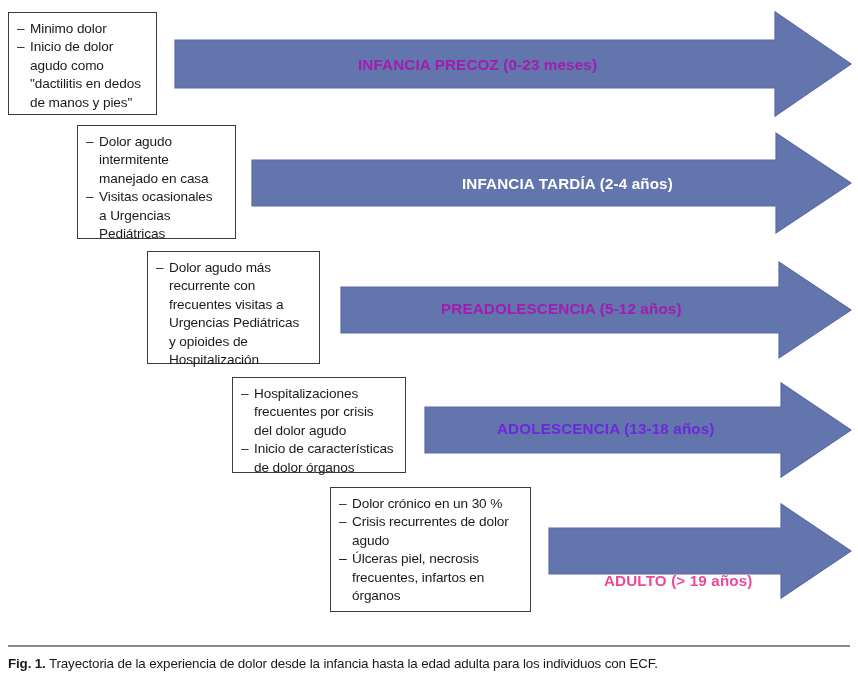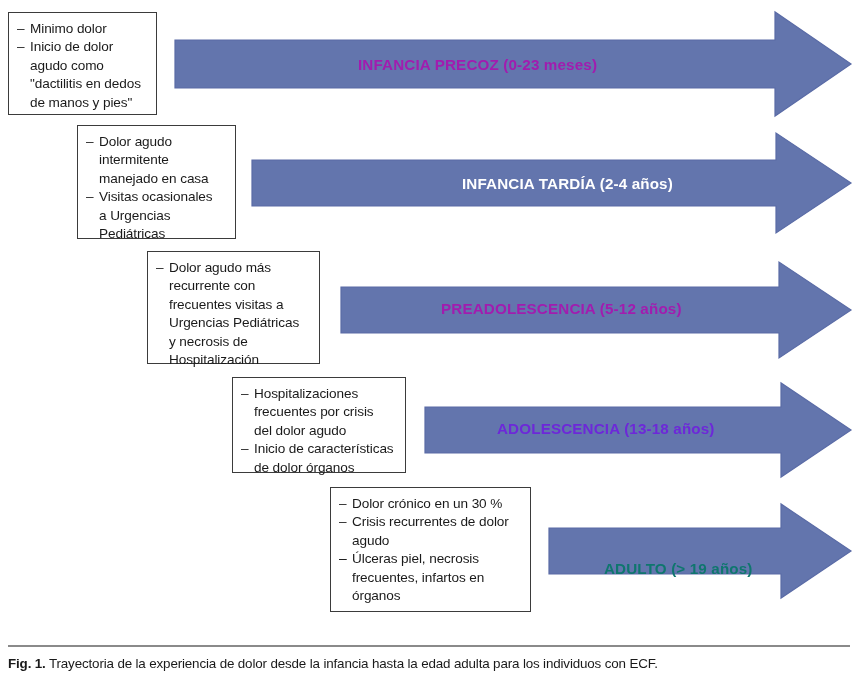--- a/index.html
+++ b/index.html
@@ -171,21 +171,21 @@
   </div>
 
   <div class="note-box" style="left: 147px; top: 251px; width: 173px; height: 113px; border-color: rgb(59, 59, 59);">
     <ul class="note-list">
       <li>
         <span class="dash">–</span>
         <span>Dolor agudo más</span><br>
         <span>recurrente con</span><br>
         <span>frecuentes visitas a</span><br>
         <span>Urgencias Pediátricas</span><br>
-        <span>y necrosis de</span><br>
+        <span>y opioides de</span><br>
         <span>Hospitalización</span>
       </li>
     </ul>
   </div>
 
   <div class="arrow-wrap" style="left:425px; top:383px; width:426px; height:94px;">
     <svg width="426" height="94" viewBox="0 0 426 94" preserveAspectRatio="none" aria-hidden="true">
       <polygon points="0,24 356,24 356,0 426,47 356,94 356,70 0,70" fill="#6375ad" stroke="#5a6ba6" stroke-width="1.2"></polygon>
     </svg>
   </div>
@@ -208,21 +208,21 @@
         <span>de dolor órganos</span>
       </li>
     </ul>
   </div>
 
   <div class="arrow-wrap" style="left:549px; top:504px; width:302px; height:94px;">
     <svg width="302" height="94" viewBox="0 0 302 94" preserveAspectRatio="none" aria-hidden="true">
       <polygon points="0,24 232,24 232,0 302,47 232,94 232,70 0,70" fill="#6375ad" stroke="#5a6ba6" stroke-width="1.2"></polygon>
     </svg>
   </div>
-  <div class="arrow-label" style="left: 604px; top: 560px; color: #0f766e;">
+  <div class="arrow-label" style="left: 604px; top: 572px; color: #ec4899;">
     <span>ADULTO</span>
     <span class="sub">(&gt; 19 años)</span>
   </div>
 
   <div class="note-box" style="left: 330px; top: 487px; width: 201px; height: 125px; border-color: rgb(59, 59, 59);">
     <ul class="note-list">
       <li>
         <span class="dash">–</span>
         <span>Dolor crónico en un 30 %</span>
       </li>

